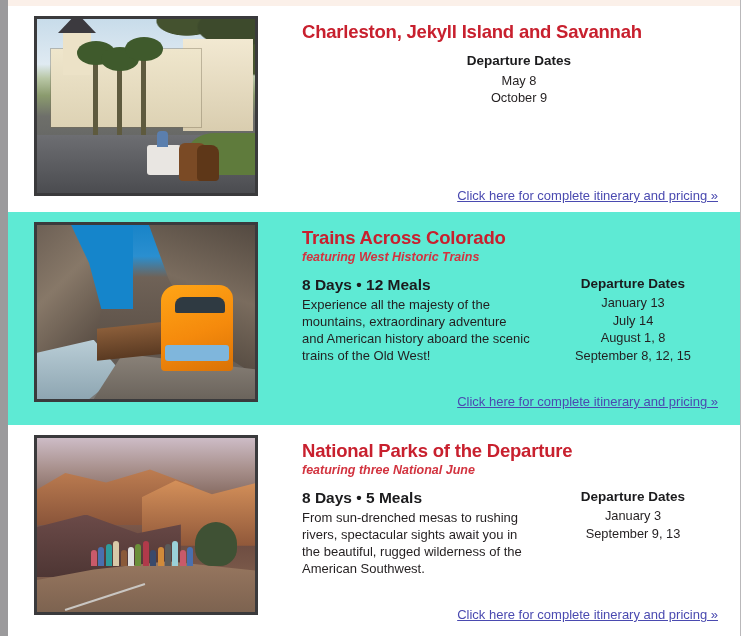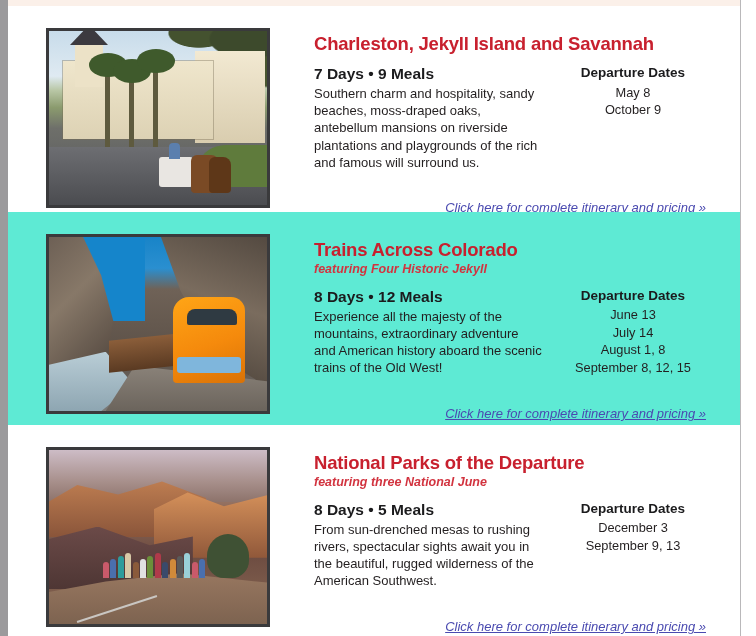--- a/index.html
+++ b/index.html
@@ -52,21 +52,21 @@
     position: absolute;
     left: 8px; top: 6px;
     width: 732px;
     height: 630px;
   }
 
   
   .tour-row {
     position: relative;
     width: 732px;
-    padding: 12px;
+    padding: 0;
     background: #ffffff;
   }
   .tour-row.alt { background: #5eead4; }
 
   .tour-inner {
     position: relative;
     padding: 8px 10px 8px 22px;
     min-height: 200px;
   }
 
@@ -151,21 +151,20 @@
     font-size: 12.8px;
     line-height: 1.38;
     color: #231f20;
   }
 
   .itinerary-link-row {
     position: absolute;
     right: 12px;
     bottom: 0px;
     text-align: center;
-    font-style: italic;
   }
   .itinerary-link {
     font-size: 13px;
     color: #4a4ab0;
     text-decoration: underline;
     cursor: pointer;
     white-space: nowrap;
   }
 
   
@@ -346,24 +345,20 @@
             <div class="horse"></div>
             <div class="horse2"></div>
             <div class="driver"></div>
           </div>
         </div>
 
         <div class="tour-body">
           <div class="tour-title">Charleston, Jekyll Island and Savannah</div>
 
           <div class="detail-grid">
-            <div class="detail-left">
-              <div class="days-meals">7 Days • 9 Meals</div>
-              <div class="tour-desc">Southern charm and hospitality, sandy beaches, moss-draped oaks, antebellum mansions on riverside plantations and playgrounds of the rich and famous will surround us.</div>
-            </div>
             <div class="detail-right">
               <div class="dep-heading">Departure Dates</div>
               <div class="dep-date">May 8</div>
               <div class="dep-date">October 9</div>
             </div>
           </div>
 
           <div class="itinerary-link-row">
             <span class="itinerary-link">Click here for complete itinerary and pricing »</span>
           </div>
@@ -381,30 +376,30 @@
             <div class="river"></div>
             <div class="ballast"></div>
             <div class="cars"></div>
             <div class="loco"></div>
             <div class="locowin"></div>
           </div>
         </div>
 
         <div class="tour-body">
           <div class="tour-title">Trains Across Colorado</div>
-          <div class="tour-subtitle">featuring Four Historic Jekyll</div>
+          <div class="tour-subtitle">featuring West Historic Trains</div>
 
           <div class="detail-grid">
             <div class="detail-left">
               <div class="days-meals">8 Days • 12 Meals</div>
               <div class="tour-desc">Experience all the majesty of the mountains, extraordinary adventure and American history aboard the scenic trains of the Old West!</div>
             </div>
             <div class="detail-right">
               <div class="dep-heading">Departure Dates</div>
-              <div class="dep-date">June 13</div>
+              <div class="dep-date">January 13</div>
               <div class="dep-date">July 14</div>
               <div class="dep-date">August 1, 8</div>
               <div class="dep-date">September 8, 12, 15</div>
             </div>
           </div>
 
           <div class="itinerary-link-row">
             <span class="itinerary-link">Click here for complete itinerary and pricing »</span>
           </div>
         </div>
@@ -445,21 +440,21 @@
           <div class="tour-title">National Parks of the Departure</div>
           <div class="tour-subtitle">featuring three National June</div>
 
           <div class="detail-grid">
             <div class="detail-left">
               <div class="days-meals">8 Days • 5 Meals</div>
               <div class="tour-desc">From sun-drenched mesas to rushing rivers, spectacular sights await you in the beautiful, rugged wilderness of the American Southwest.</div>
             </div>
             <div class="detail-right">
               <div class="dep-heading">Departure Dates</div>
-              <div class="dep-date">December 3</div>
+              <div class="dep-date">January 3</div>
               <div class="dep-date">September 9, 13</div>
             </div>
           </div>
 
           <div class="itinerary-link-row">
             <span class="itinerary-link">Click here for complete itinerary and pricing »</span>
           </div>
         </div>
       </div>
     </div>

